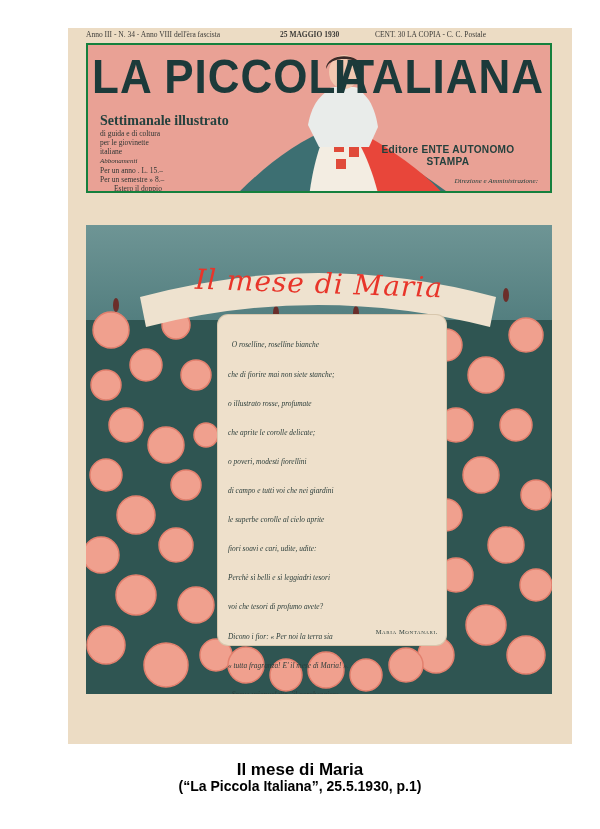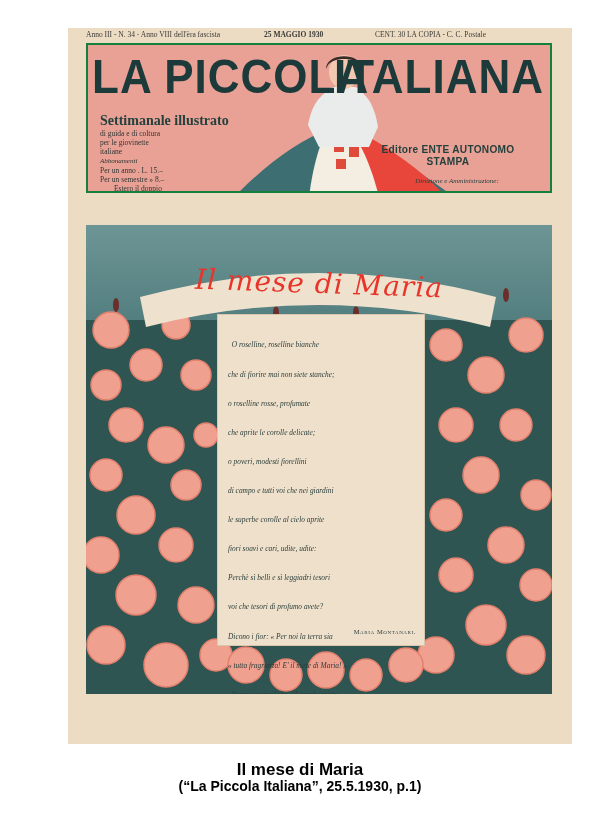--- a/index.html
+++ b/index.html
@@ -9,41 +9,41 @@
   .topline span { position:absolute; top:0; white-space:nowrap; }
   .masthead { position:absolute; left:18px; top:15px; width:466px; height:150px; background:#e9a195; border:2px solid #15803d; box-sizing:border-box; overflow:hidden; }
   .mh-title-left { position:absolute; left:4px; top:4px; font-family:"Liberation Sans", sans-serif; font-weight:bold; font-size:44px; letter-spacing:1px; color:#1c3a3a; transform:scaleY(1.1); transform-origin:top left; white-space:nowrap; }
   .mh-title-right { position:absolute; right:6px; top:4px; font-family:"Liberation Sans", sans-serif; font-weight:bold; font-size:44px; letter-spacing:1px; color:#1c3a3a; transform:scaleY(1.1); transform-origin:top right; white-space:nowrap; }
   .mh-left { position:absolute; left:12px; top:68px; width:150px; color:#2a3a38; }
   .mh-sub { font-size:14px; font-weight:bold; color:#24403d; }
   .mh-small { font-size:7.5px; line-height:9px; color:#2f3533; }
   .mh-small i { font-size:7px; }
   .mh-right { position:absolute; right:12px; top:70px; width:180px; text-align:center; color:#24403d;margin-top:28px; }
   .mh-editor { font-family:"Liberation Sans", sans-serif; font-weight:bold; font-size:11px; letter-spacing:0.3px; transform:scaleX(0.92); }
-  .mh-dir { font-size:7px; font-style:italic; margin-top:10px; text-align:center; padding-left:18px; }
+  .mh-dir { font-size:7px; font-style:italic; margin-top:10px; text-align:right; padding-left:18px; }
   .mh-addr { font-size:7.5px; margin-top:6px; line-height:12px; text-align:right; padding-right:4px; }
   .girl { position:absolute; left:96px; top:2px; width:300px; height:150px; }
   .illustration { position:absolute; left:18px; top:197px; width:466px; height:469px; background:#5c8484; overflow:hidden; }
   .sky { position:absolute; left:0; top:0; width:100%; height:110px; background:linear-gradient(#6e9595,#4f7b7c); }
   .roses { position:absolute; left:0; top:0; width:100%; height:100%; }
   .banner { position:absolute; left:52px; top:32px; width:360px; height:72px; }
-  .poem-box { position:absolute; left:132px; top:90px; width:206px; height:330px; background:#eee0cb; box-shadow:0 0 0 1px #d8c7ad; }
+  .poem-box { position:absolute; left:132px; top:90px; width:228px; height:330px; background:#eee0cb; box-shadow:0 0 0 1px #d8c7ad;border-radius:10px; }
   .poem { position:absolute; left:10px; top:6px; width:192px; font-family:"Liberation Serif", serif; font-style:italic; font-size:7.4px; line-height:9.7px; color:#2b3d3a; white-space:pre; }
   .author { position:absolute; right:8px; bottom:10px; font-size:6.5px; letter-spacing:0.6px; color:#2b3d3a; font-variant:small-caps; }
   .caption { position:absolute; left:0; top:760px; width:600px; text-align:center; font-family:"Liberation Sans", sans-serif; color:#000; }
   .caption-title { font-size:17px; font-weight:bold; line-height:20px; }
   .caption-sub { font-size:14px; font-weight:bold; line-height:13px; }
 </style>
 </head>
 <body>
 
 <div class="page">
   <div class="topline">
     <span style="left:18px">Anno III - N. 34 - Anno VIII dell'èra fascista</span>
-    <span style="left:196px; font-weight:bold;">25 MAGGIO 1930</span>
+    <span style="left:212px; font-weight:bold;">25 MAGGIO 1930</span>
     <span style="right:22px">CENT. 30 LA COPIA - C. C. Postale</span>
   </div>
 
   <div class="masthead">
     <svg class="girl" viewBox="0 0 300 150">
       <path d="M50 150 C80 120 110 95 150 80 C190 95 230 120 270 150 Z" fill="#3d6f72"></path>
       <path d="M140 150 C150 110 165 95 185 90 C210 105 240 125 262 150 Z" fill="#e8463a"></path>
       <path d="M125 150 C130 110 140 85 150 70 C170 80 185 110 195 150 Z" fill="#f3ede2"></path>
       <rect x="150" y="95" width="10" height="10" fill="#e04a3a"></rect>
       <rect x="165" y="100" width="10" height="10" fill="#e04a3a"></rect>
@@ -131,21 +131,21 @@
     </svg>
     <svg class="banner" viewBox="0 0 360 72">
       <path d="M2 40 Q180 -8 358 40 L352 70 Q180 26 8 70 Z" fill="#eee2cf"></path>
     </svg>
     <div style="position:absolute; left:58px; top:42px; width:350px; text-align:center; font-family:'DejaVu Serif', serif; font-style:italic; font-size:28px; color:#e8352a; transform:rotate(2deg); letter-spacing:1px;">Il mese di Maria</div>
 
     <div class="poem-box">
       <div class="poem">
         <div>  O roselline, roselline bianche</div>
         <div>che di fiorire mai non siete stanche;</div>
-        <div>o roselline rosse, profumate</div>
+        <div>o illustrato rosse, profumate</div>
         <div>che aprite le corolle delicate;</div>
         <div>o poveri, modesti fiorellini</div>
         <div>di campo e tutti voi che nei giardini</div>
         <div>le superbe corolle al cielo aprite</div>
         <div>fiori soavi e cari, udite, udite:</div>
         <div>Perchè sì belli e sì leggiadri tesori</div>
         <div>voi che tesori di profumo avete?</div>
         <div>Dicono i fior: « Per noi la terra sia</div>
         <div>« tutta fragranza! E' il mese di Maria! ».</div>
         <div>  Soave usignuoletto, 'il gorgheggiare</div>

